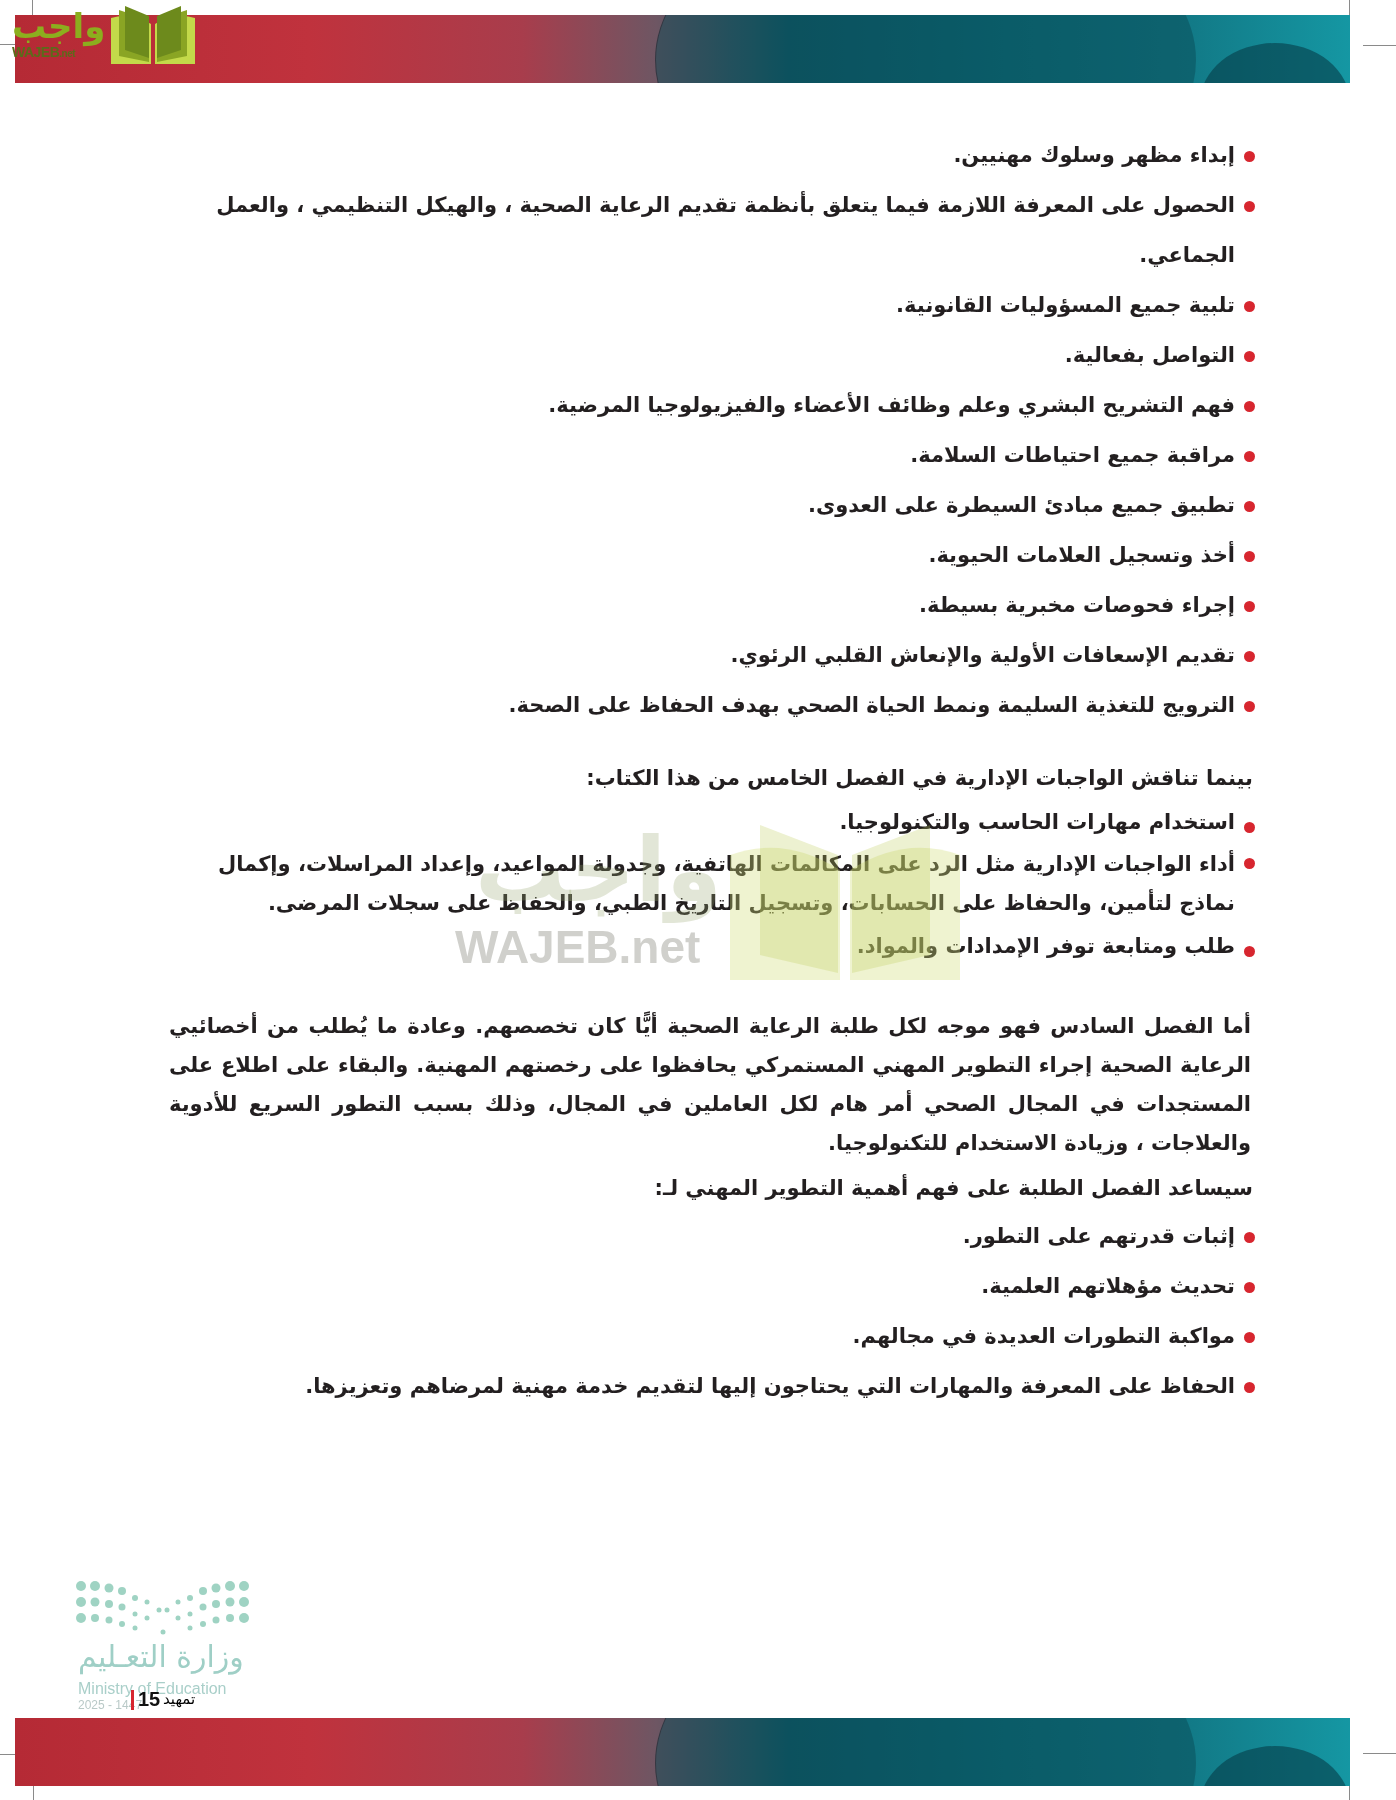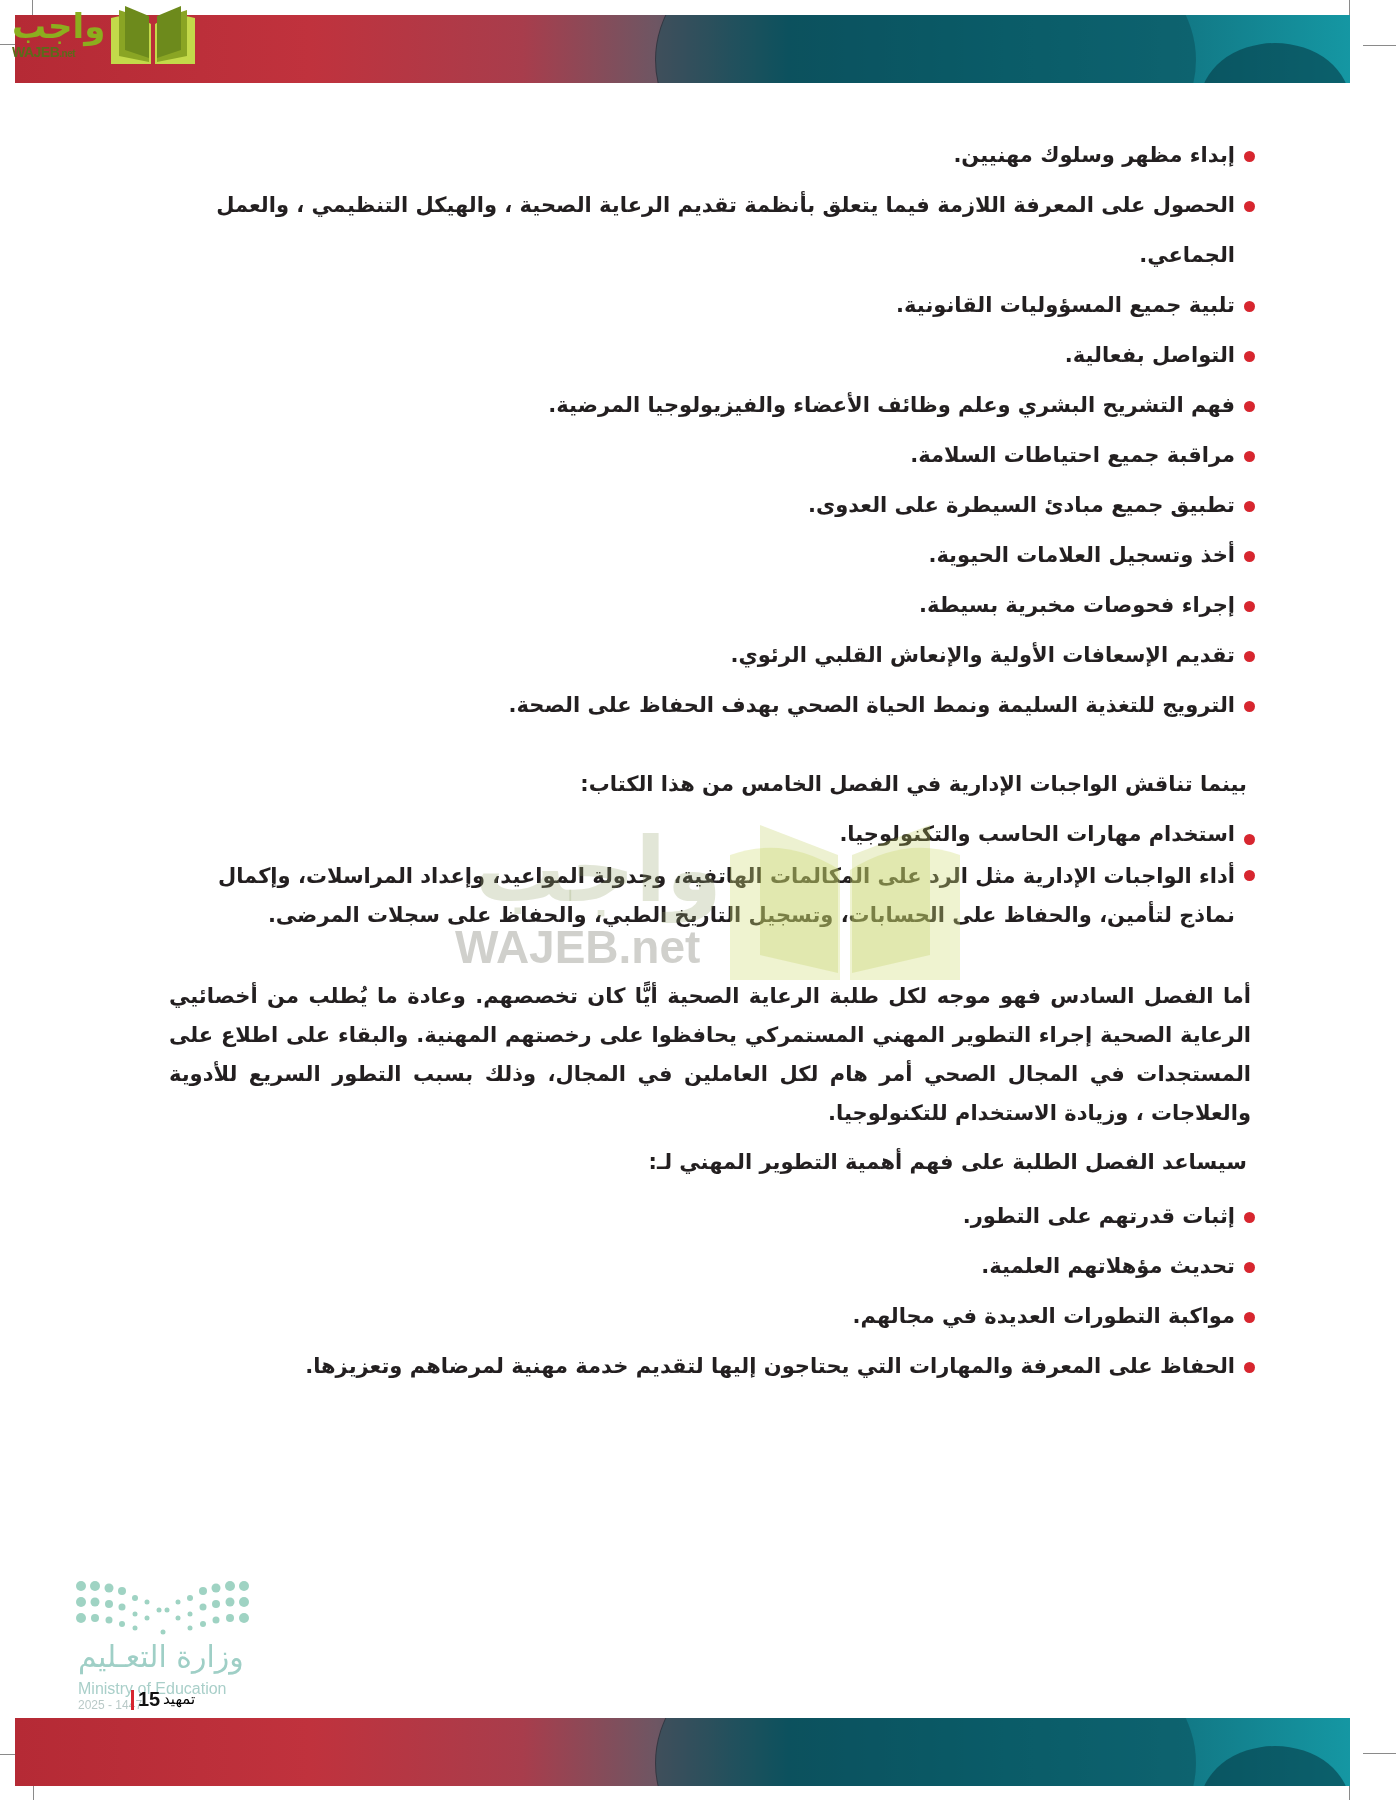--- a/index.html
+++ b/index.html
@@ -34,21 +34,21 @@
     direction:rtl; text-align:right;
     font-size:21px; font-weight:bold; line-height:50px;
   }
   .bullet { position:relative; padding-right:20px; margin:0; }
   .bullet::before {
     content:""; position:absolute; right:0; top:21px;
     width:11px; height:11px; border-radius:50%; background:#d7262f;
   }
   .bullet.multi { line-height:39px; padding-top:5px; padding-bottom:6px; }
   .bullet.multi::before { top:15px; }
-  .intro { margin:8px; }
+  .intro { margin:2px; }
   .gap { height:25px; }
   .para { margin:4px; line-height:39px; text-align:justify; text-align-last:right; }
   .watermark { position:absolute; left:455px; top:815px; width:520px; height:170px; pointer-events:none; }
   .watermark .wm-ar { position:absolute; left:20px; top:0; font-size:90px; font-weight:bold; color:rgba(150,165,110,0.28); line-height:110px; }
   .watermark .wm-en { position:absolute; left:0; top:105px; font-size:46px; font-weight:bold; color:rgba(120,120,110,0.35); font-family:"Liberation Sans", sans-serif; }
   .watermark .wm-book { position:absolute; left:265px; top:0; width:250px; height:170px; }
   .ministry { position:absolute; left:75px; top:1580px; width:180px; height:140px; }
   .ministry .dots { position:absolute; left:0; top:0; width:175px; height:60px; }
   .ministry .m-ar { position:absolute; left:3px; top:60px; font-size:30px; color:#9fcfc6; line-height:34px; white-space:nowrap;text-align:center; }
   .ministry .m-en { position:absolute; left:3px; top:100px; font-size:16px; color:#a9cfc9; font-family:"Liberation Sans", sans-serif; white-space:nowrap; }
@@ -101,20 +101,21 @@
     <li class="bullet">تقديم الإسعافات الأولية والإنعاش القلبي الرئوي.</li>
     <li class="bullet">الترويج للتغذية السليمة ونمط الحياة الصحي بهدف الحفاظ على الصحة.</li>
   </ul>
 
   <div class="gap"></div>
 
   <p class="intro" style="line-height:42px;">بينما تناقش الواجبات الإدارية في الفصل الخامس من هذا الكتاب:</p>
   <ul style="list-style:none;margin:0;padding:0;">
     <li class="bullet" style="line-height:42px;">استخدام مهارات الحاسب والتكنولوجيا.</li>
     <li class="bullet multi" style="padding-top:2px;padding-bottom:2px;">أداء الواجبات الإدارية مثل الرد على المكالمات الهاتفية، وجدولة المواعيد، وإعداد المراسلات، وإكمال نماذج لتأمين، والحفاظ على الحسابات، وتسجيل التاريخ الطبي، والحفاظ على سجلات المرضى.</li>
+    <li class="bullet" style="line-height:42px;">طلب ومتابعة توفر الإمدادات والمواد.</li>
   </ul>
 
   <div class="gap" style="height:36px;"></div>
 
   <p class="para">أما الفصل السادس فهو موجه لكل طلبة الرعاية الصحية أيًّا كان تخصصهم. وعادة ما يُطلب من أخصائيي الرعاية الصحية إجراء التطوير المهني المستمركي يحافظوا على رخصتهم المهنية. والبقاء على اطلاع على المستجدات في المجال الصحي أمر هام لكل العاملين في المجال، وذلك بسبب التطور السريع للأدوية والعلاجات ، وزيادة الاستخدام للتكنولوجيا.</p>
   <p class="intro" style="line-height:42px;">سيساعد الفصل الطلبة على فهم أهمية التطوير المهني لـ:</p>
   <ul style="list-style:none;margin:0;padding:0;">
     <li class="bullet">إثبات قدرتهم على التطور.</li>
     <li class="bullet">تحديث مؤهلاتهم العلمية.</li>
     <li class="bullet">مواكبة التطورات العديدة في مجالهم.</li>

